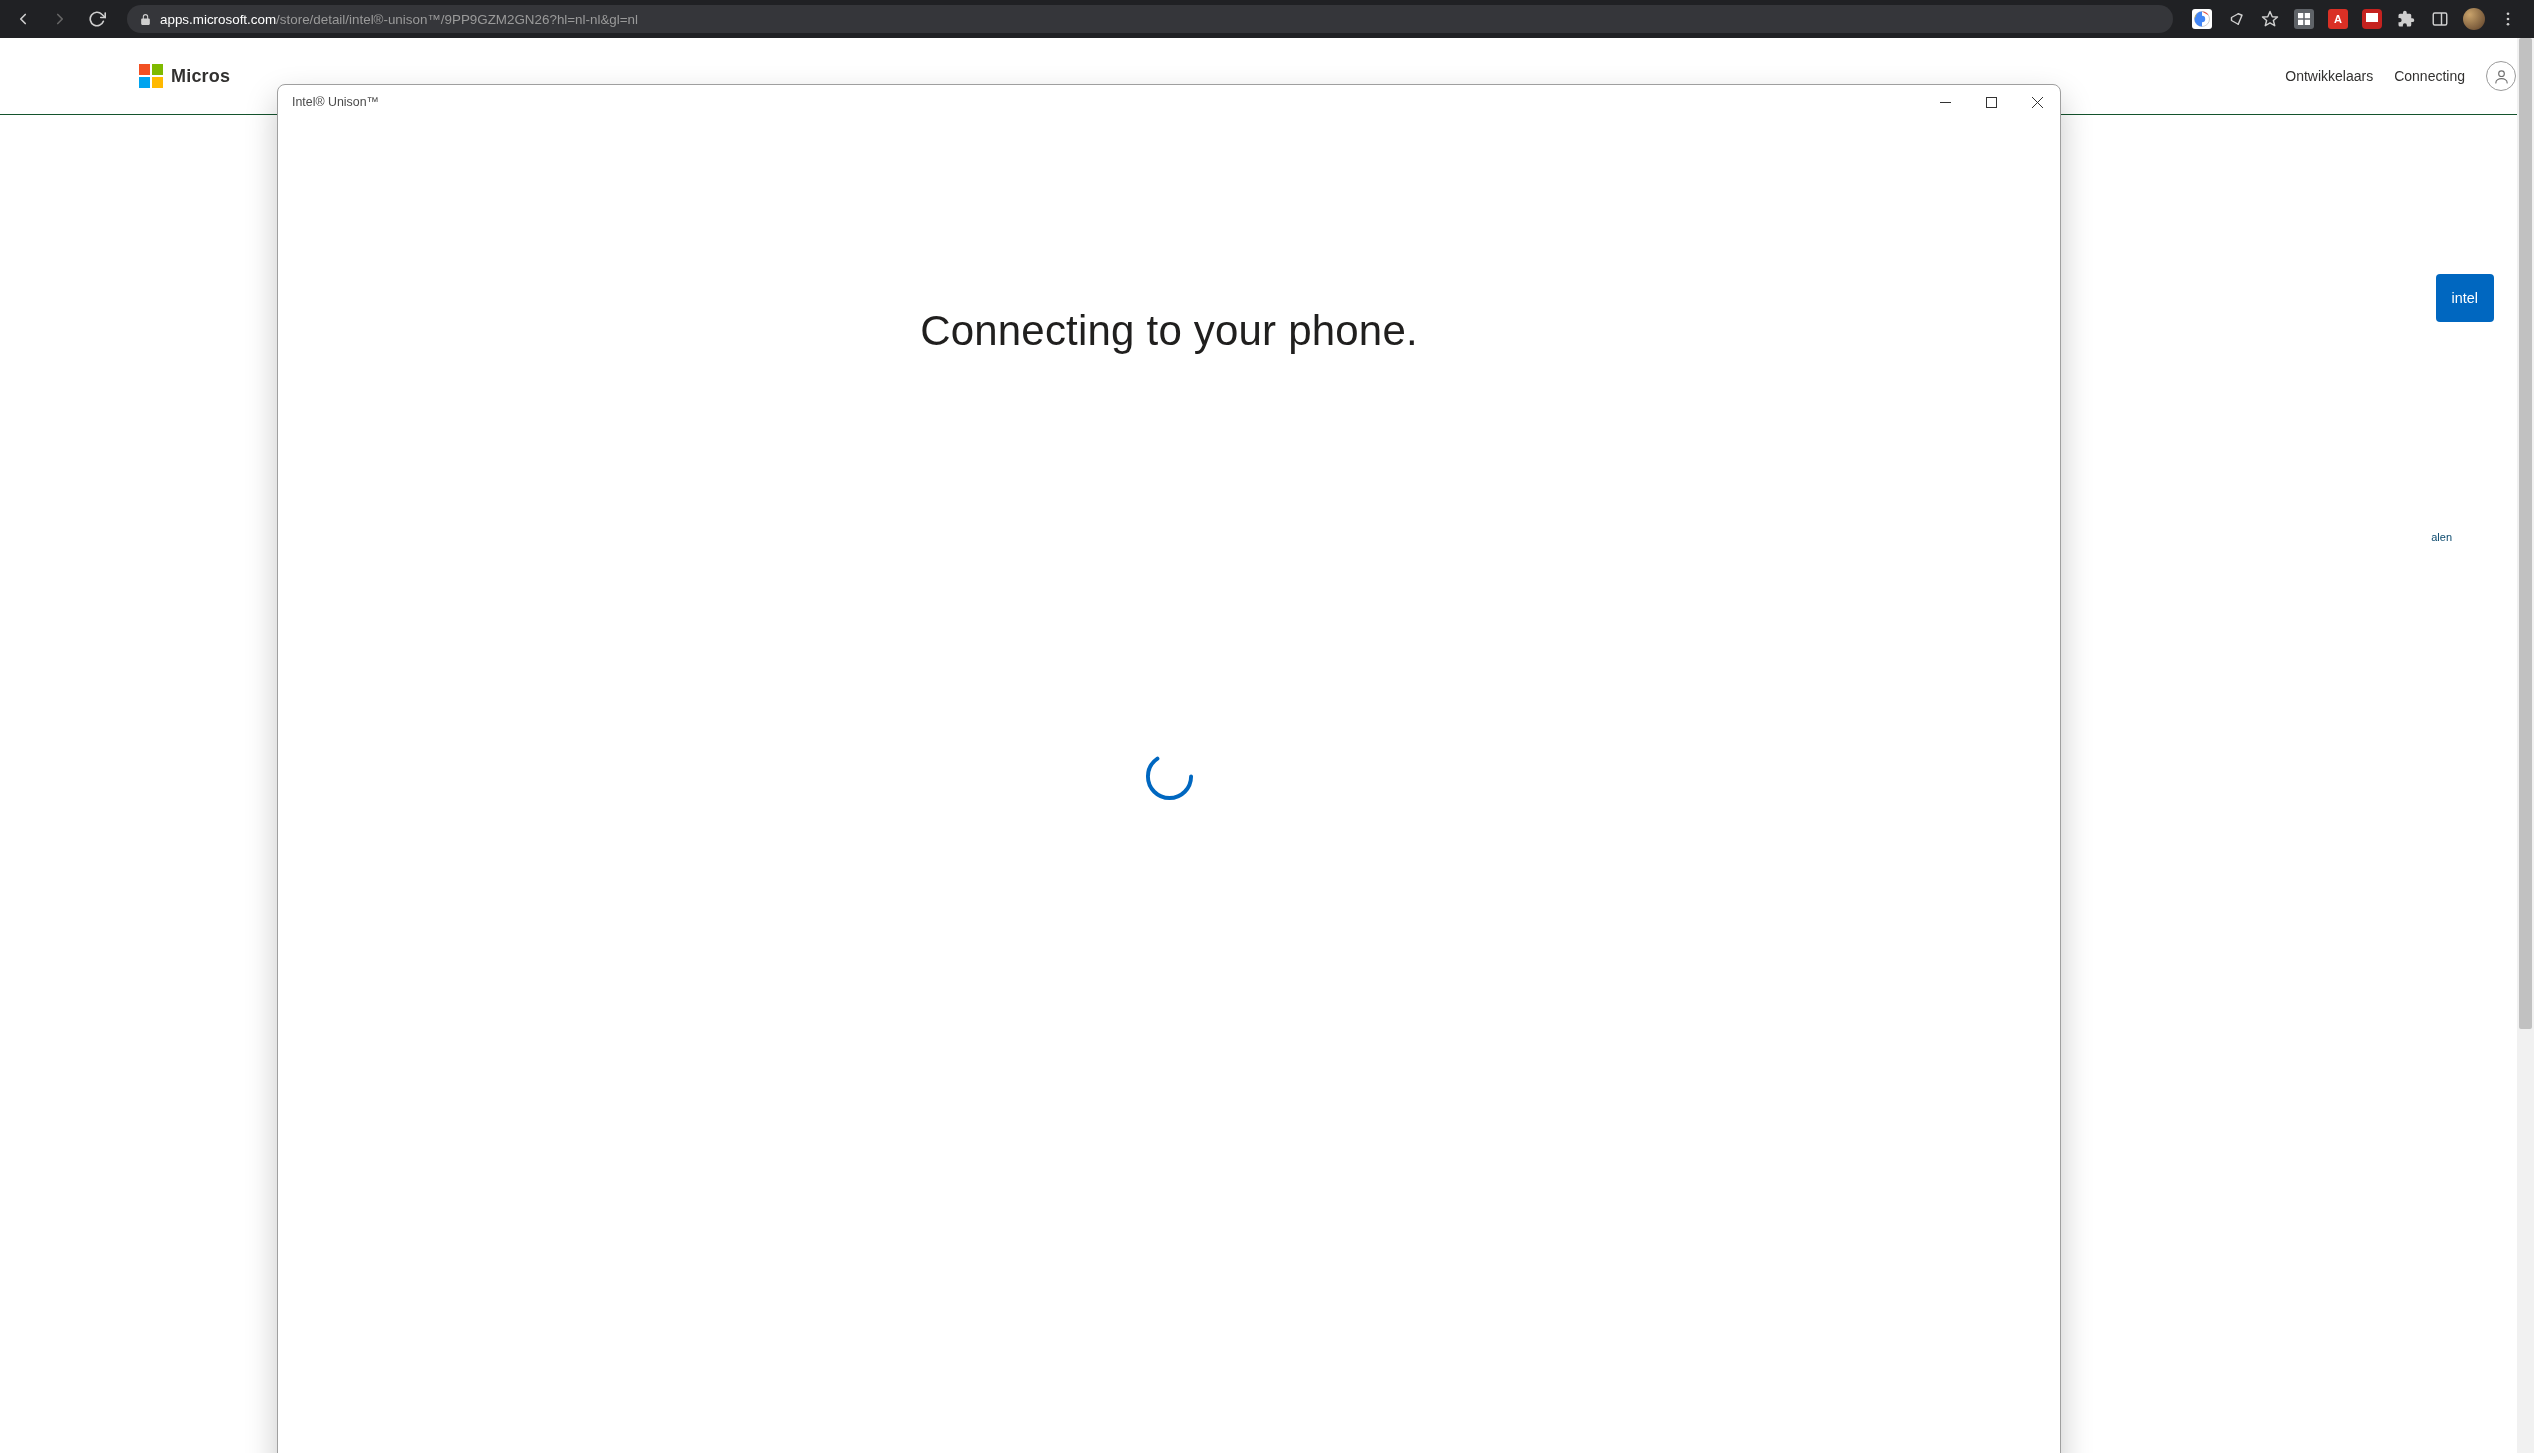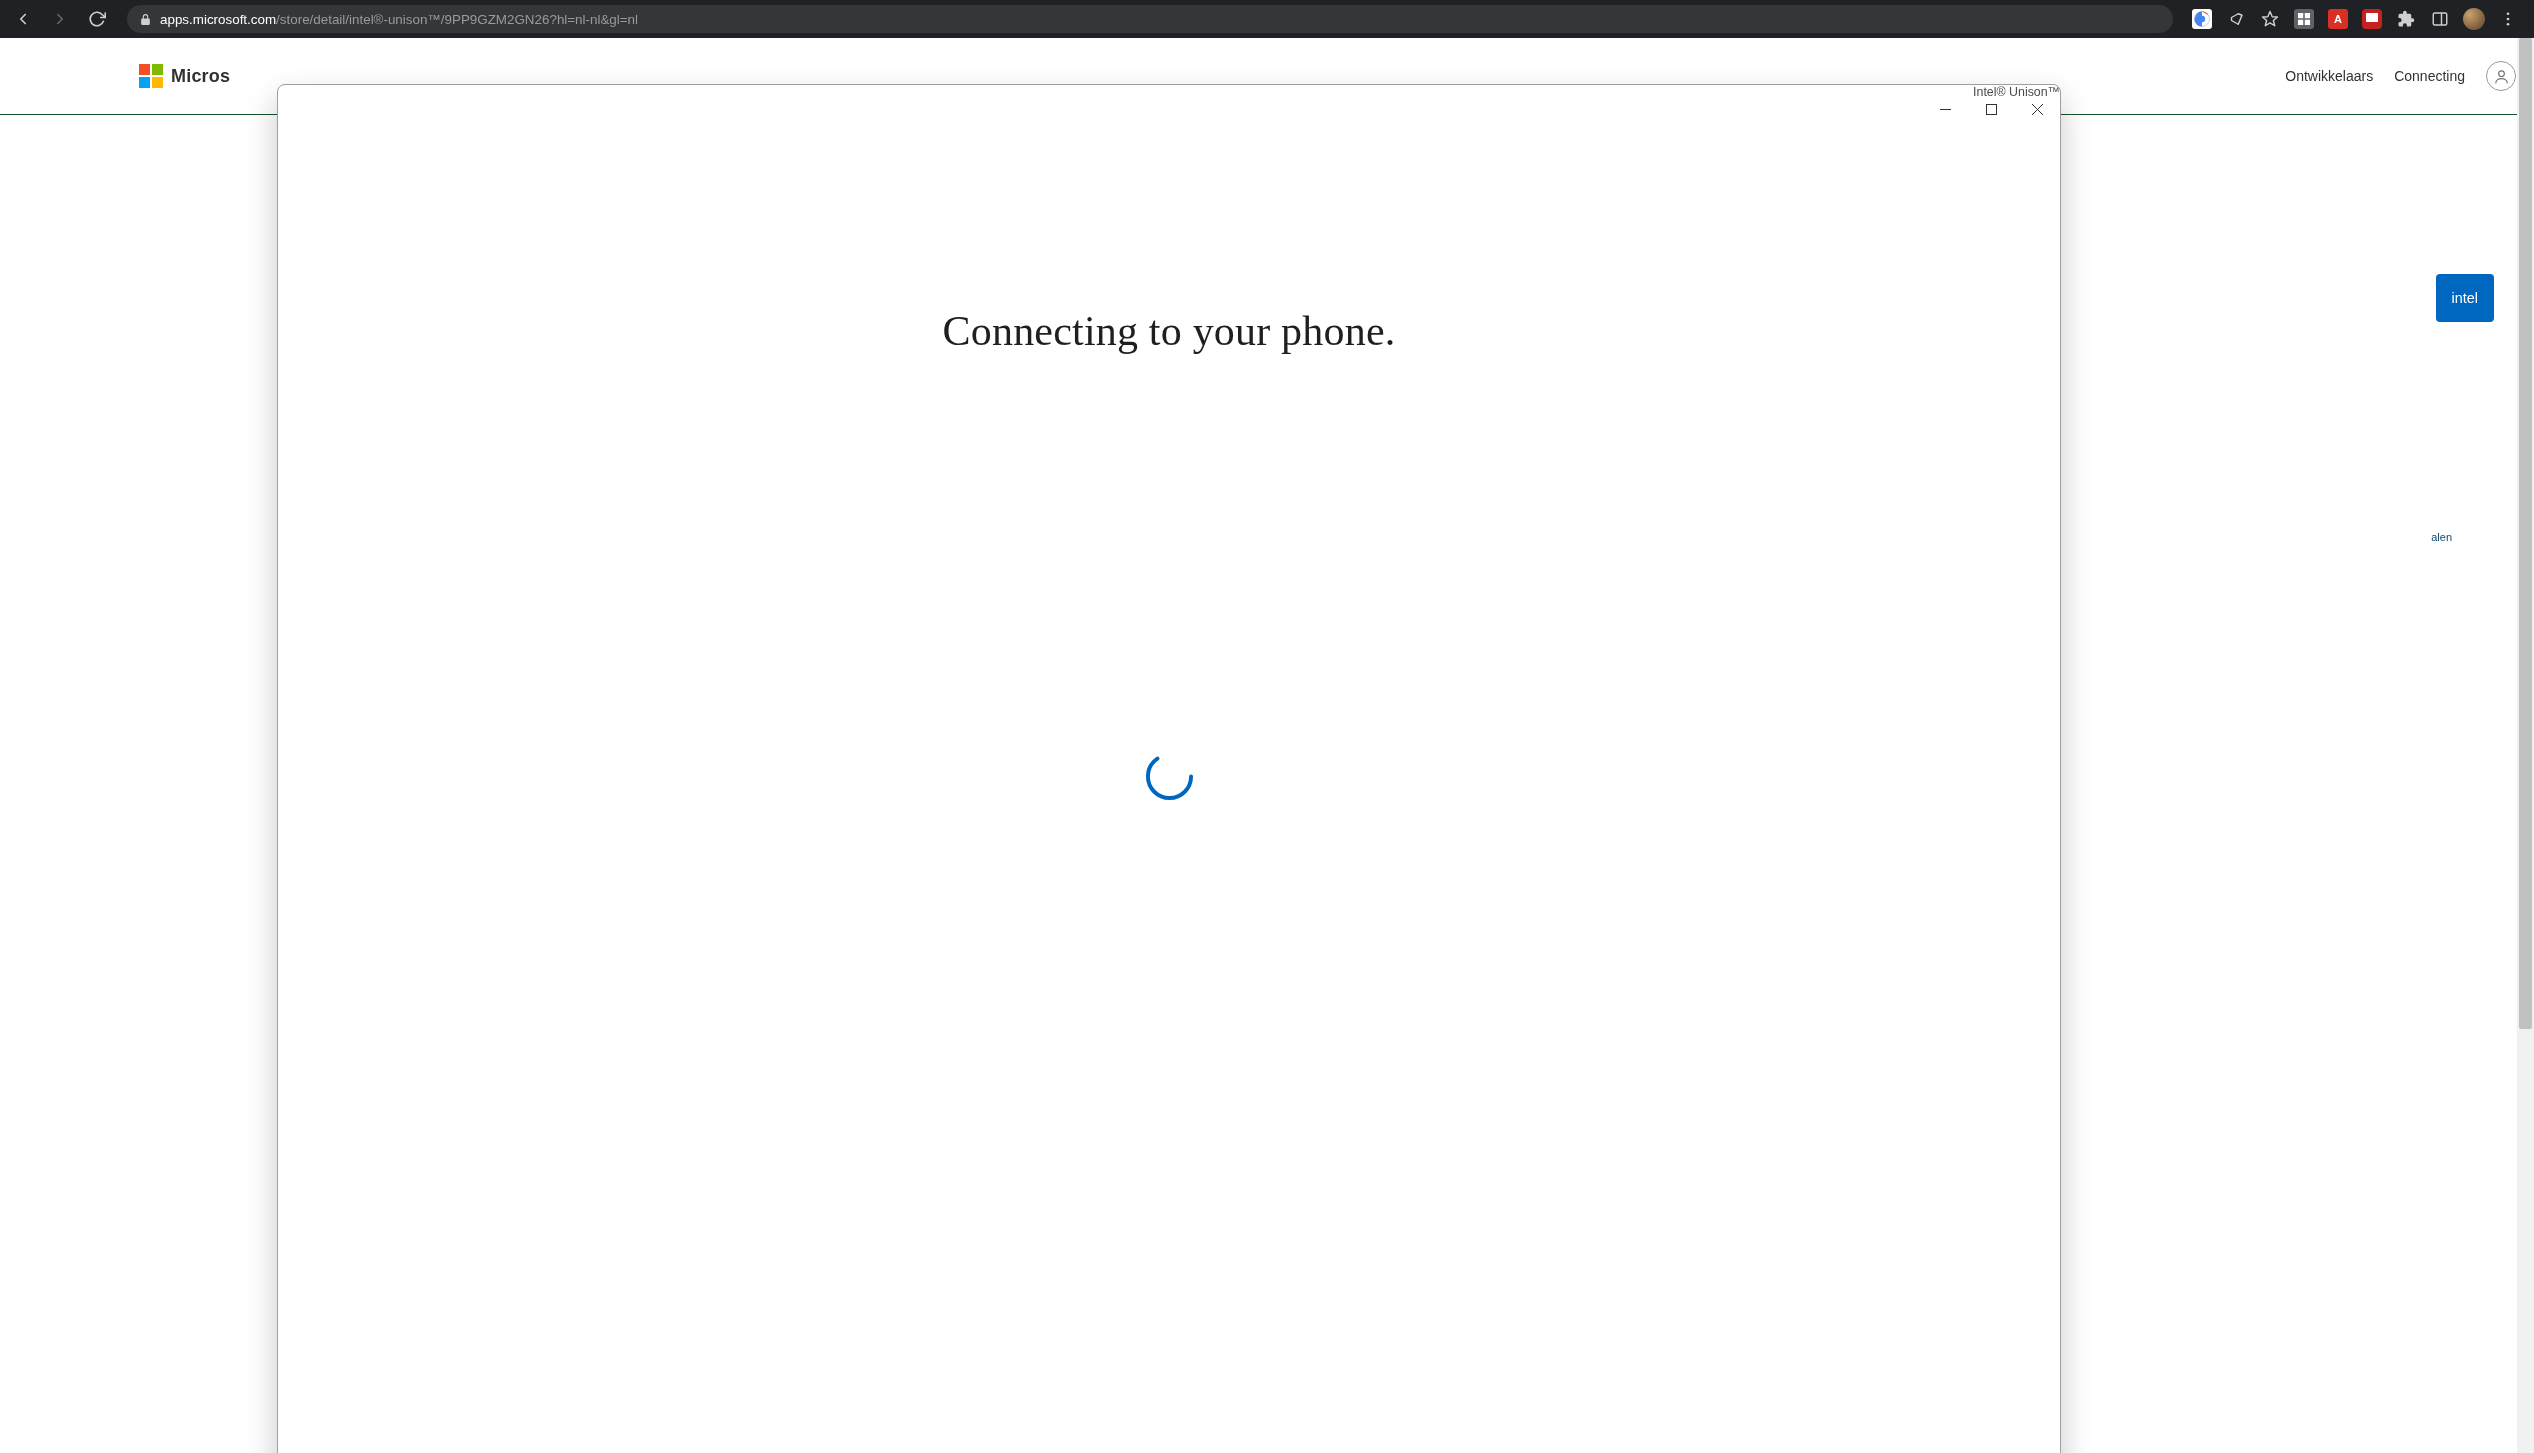--- a/index.html
+++ b/index.html
@@ -130,25 +130,24 @@
       border: 1px solid #9f9f9f;
       border-radius: 8px;
       box-shadow: 0 14px 32px rgba(0,0,0,0.22);
       display: flex;
       flex-direction: column;
       overflow: hidden;
     }
     .titlebar {
       height: 34px;
       display: flex;
-      align-items: flex-end;
+      align-items: center;
       padding-left: 14px;
       font-size: 12.4px;
       color: #4b4b4b;
-      flex-direction: column;
     }
     .titlebar-spacer { flex: 1; }
     .win-controls { display: flex; height: 100%; }
     .win-btn {
       width: 46px;
       display: flex; align-items: center; justify-content: center;
       color: #333;
     }
     .win-btn svg { width: 11px; height: 11px; }
     .app-body {
@@ -157,21 +156,20 @@
       display: flex;
       flex-direction: column;
       align-items: center;
       padding-top: 188px;
     }
     .connect-heading {
       font-size: 42px;
       font-weight: 400;
       color: #201f1e;
       letter-spacing: 0.2px;
-      font-family: Liberation Serif, serif;
     }
     .spinner-wrap { margin-top: 396px; }
     .spinner {
       width: 51px; height: 51px;
       animation: spin 1.4s linear infinite;
     }
     .spinner circle {
       fill: none;
       stroke: #0067c0;
       stroke-width: 4;

